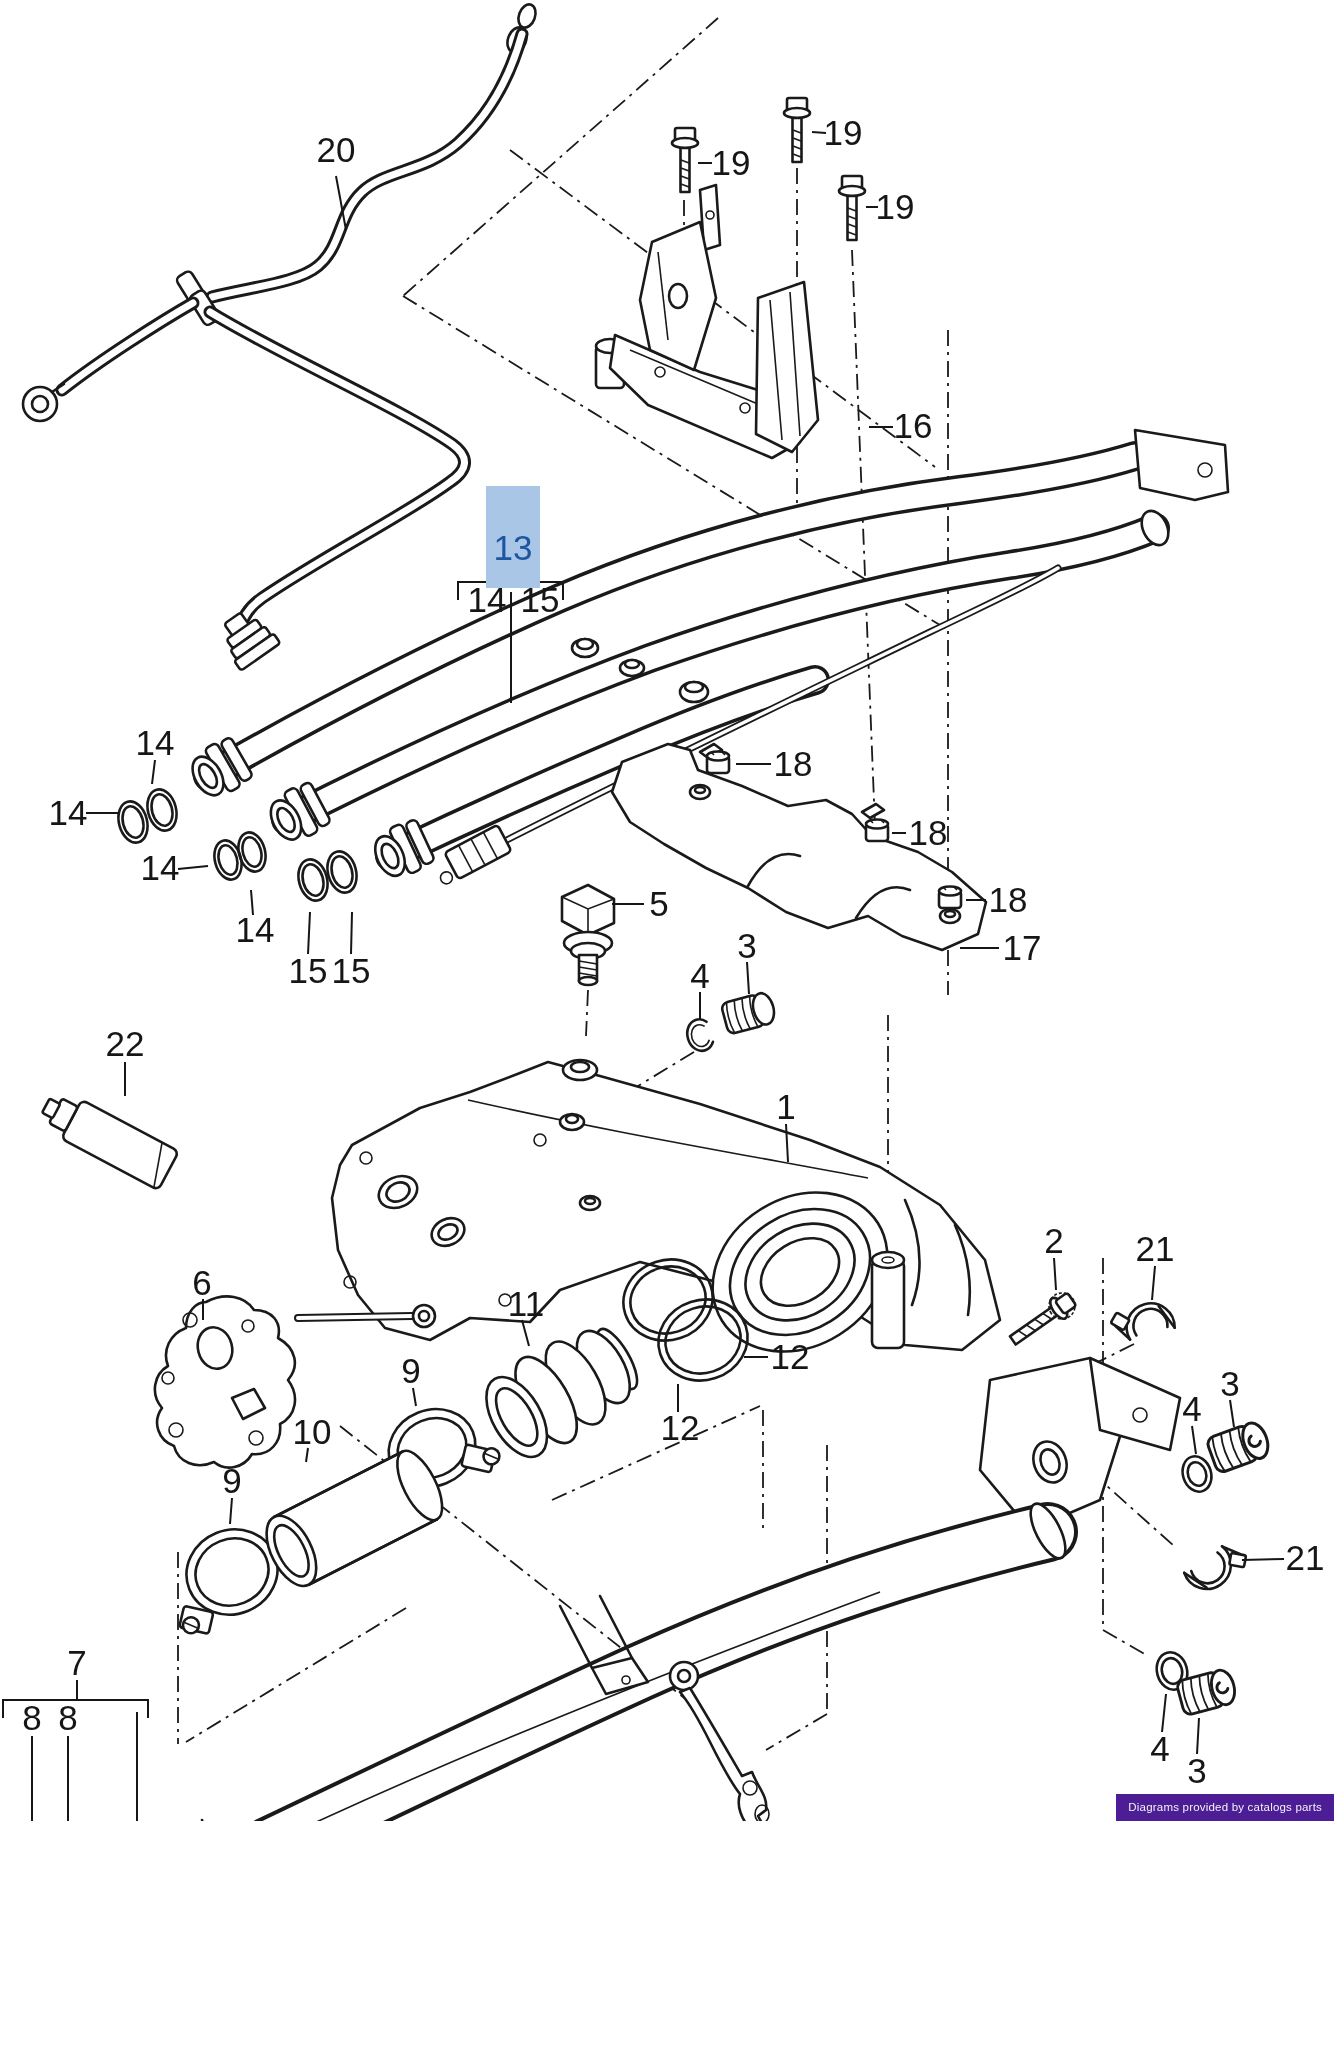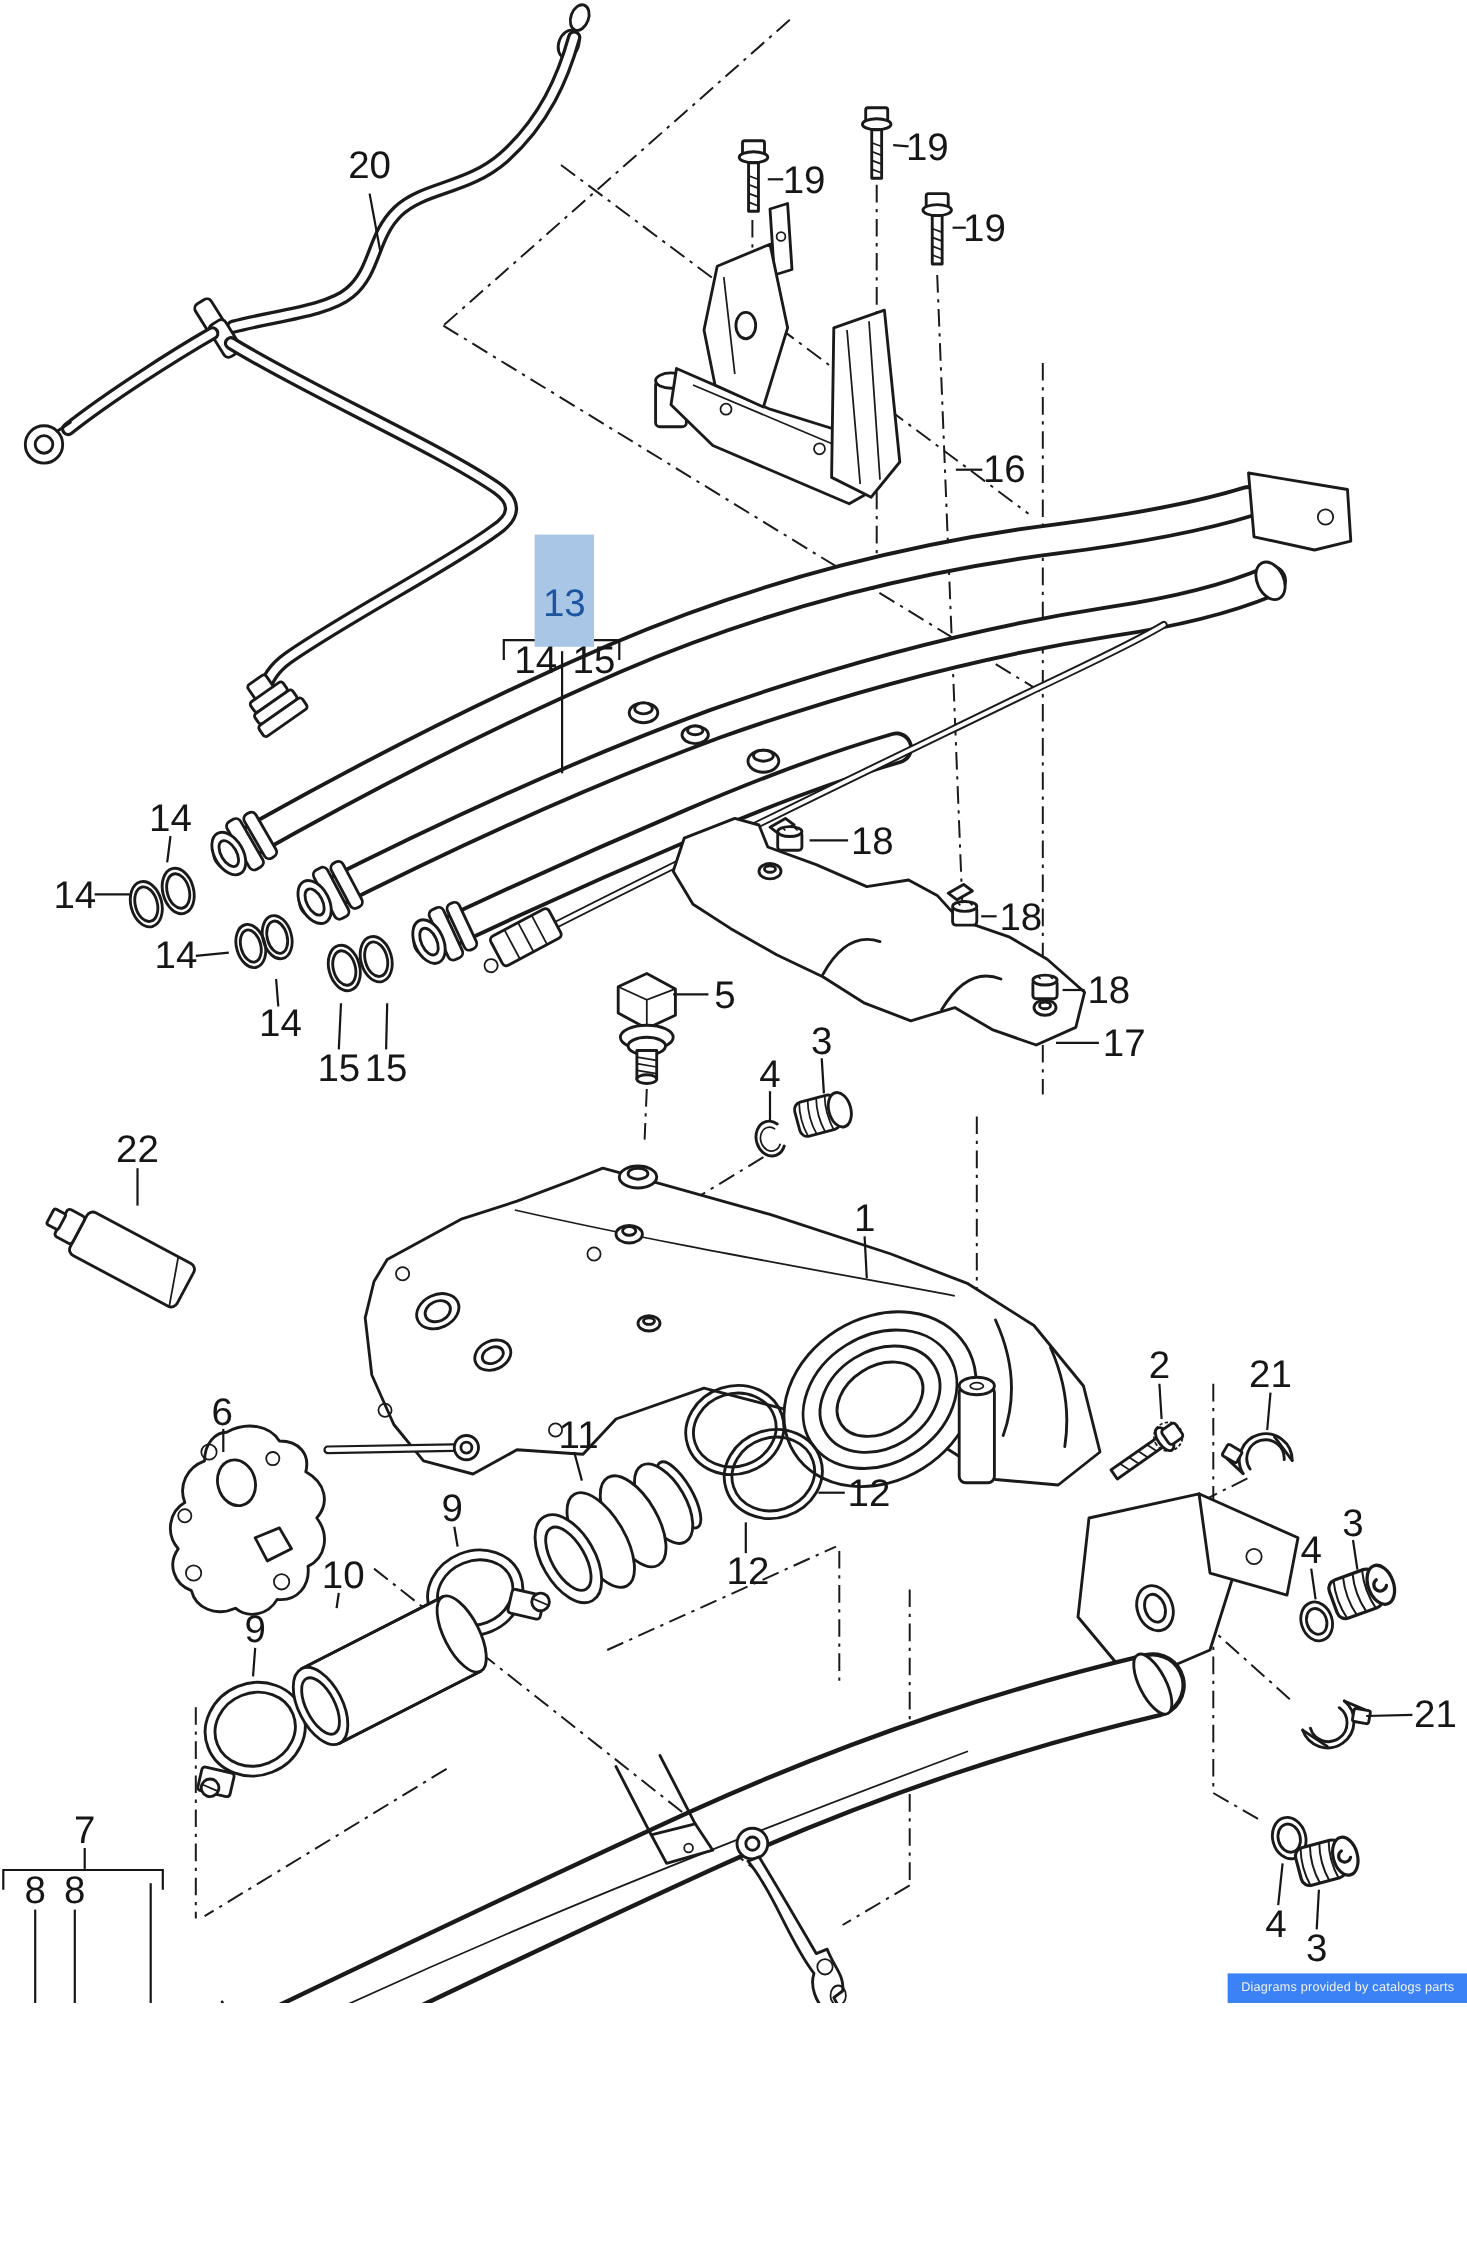--- a/index.html
+++ b/index.html
@@ -9,21 +9,21 @@
   .ln{fill:none;stroke:#1a1a1a;stroke-width:2.6;stroke-linecap:round;stroke-linejoin:round;}
   .fw{fill:#ffffff;stroke:#1a1a1a;stroke-width:2.6;stroke-linejoin:round;}
   .thin{fill:none;stroke:#1a1a1a;stroke-width:1.6;}
   .tubeO{fill:none;stroke:#1a1a1a;stroke-linecap:round;}
   .tubeI{fill:none;stroke:#ffffff;stroke-linecap:round;}
   .callout-text{font-family:"Liberation Sans", sans-serif;font-size:35px;fill:#161616;
                 text-anchor:middle;}
   .callout-text.hl{fill:#1d55a1;}
   .leader{stroke:#161616;stroke-width:2;fill:none;}
   .dd{stroke:#1a1a1a;stroke-width:1.8;fill:none;stroke-dasharray:16 6 3 6;}
-  .wm{position:absolute;right:0;bottom:0;background:#3b82f6;color:#f2f2f2;
+  .wm{position:absolute;right:0;bottom:0;background:#4c1d95;color:#f2f2f2;
       font-size:11.5px;padding:7px 12px 8px 12px;letter-spacing:.2px;margin-left:24px;}
 </style>
 </head>
 <body>
 
 <div id="stage">
 <svg id="diagram" viewBox="0 0 1334 2048" width="1334" height="2048" xmlns="http://www.w3.org/2000/svg">
 
   <g id="phantom-lines">
         <line x1="718" y1="18" x2="403" y2="296" class="dd"></line>

